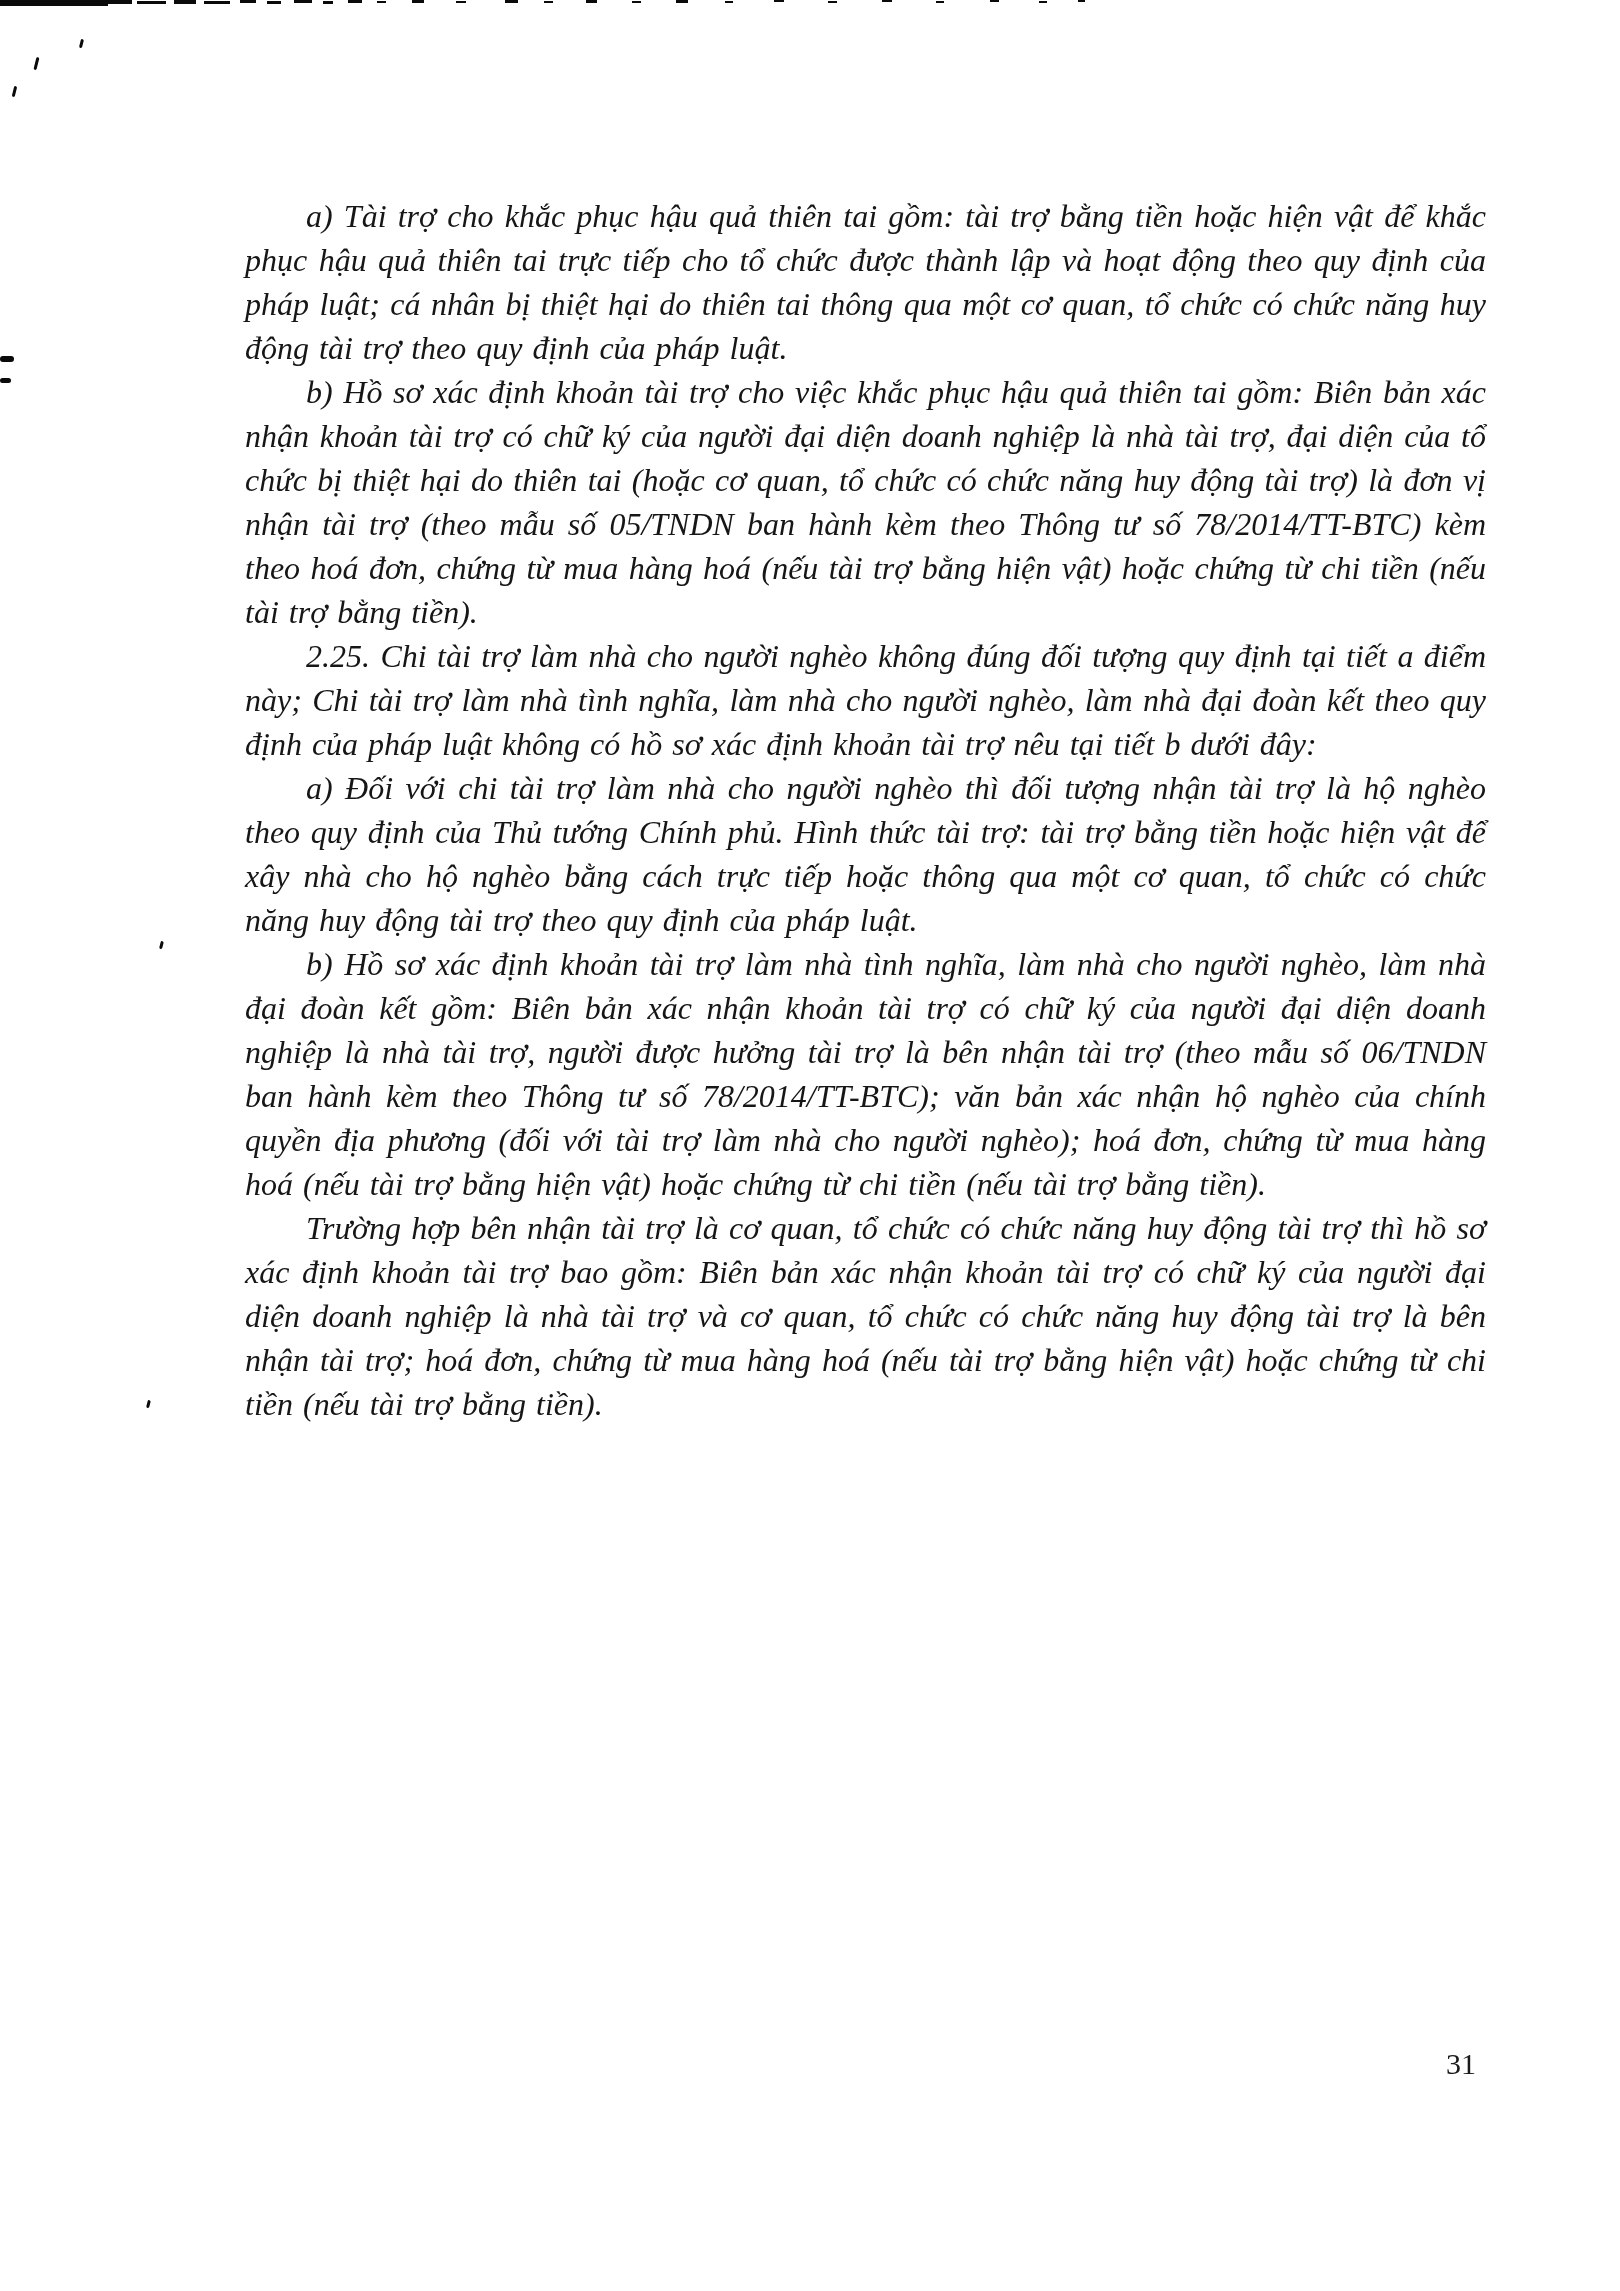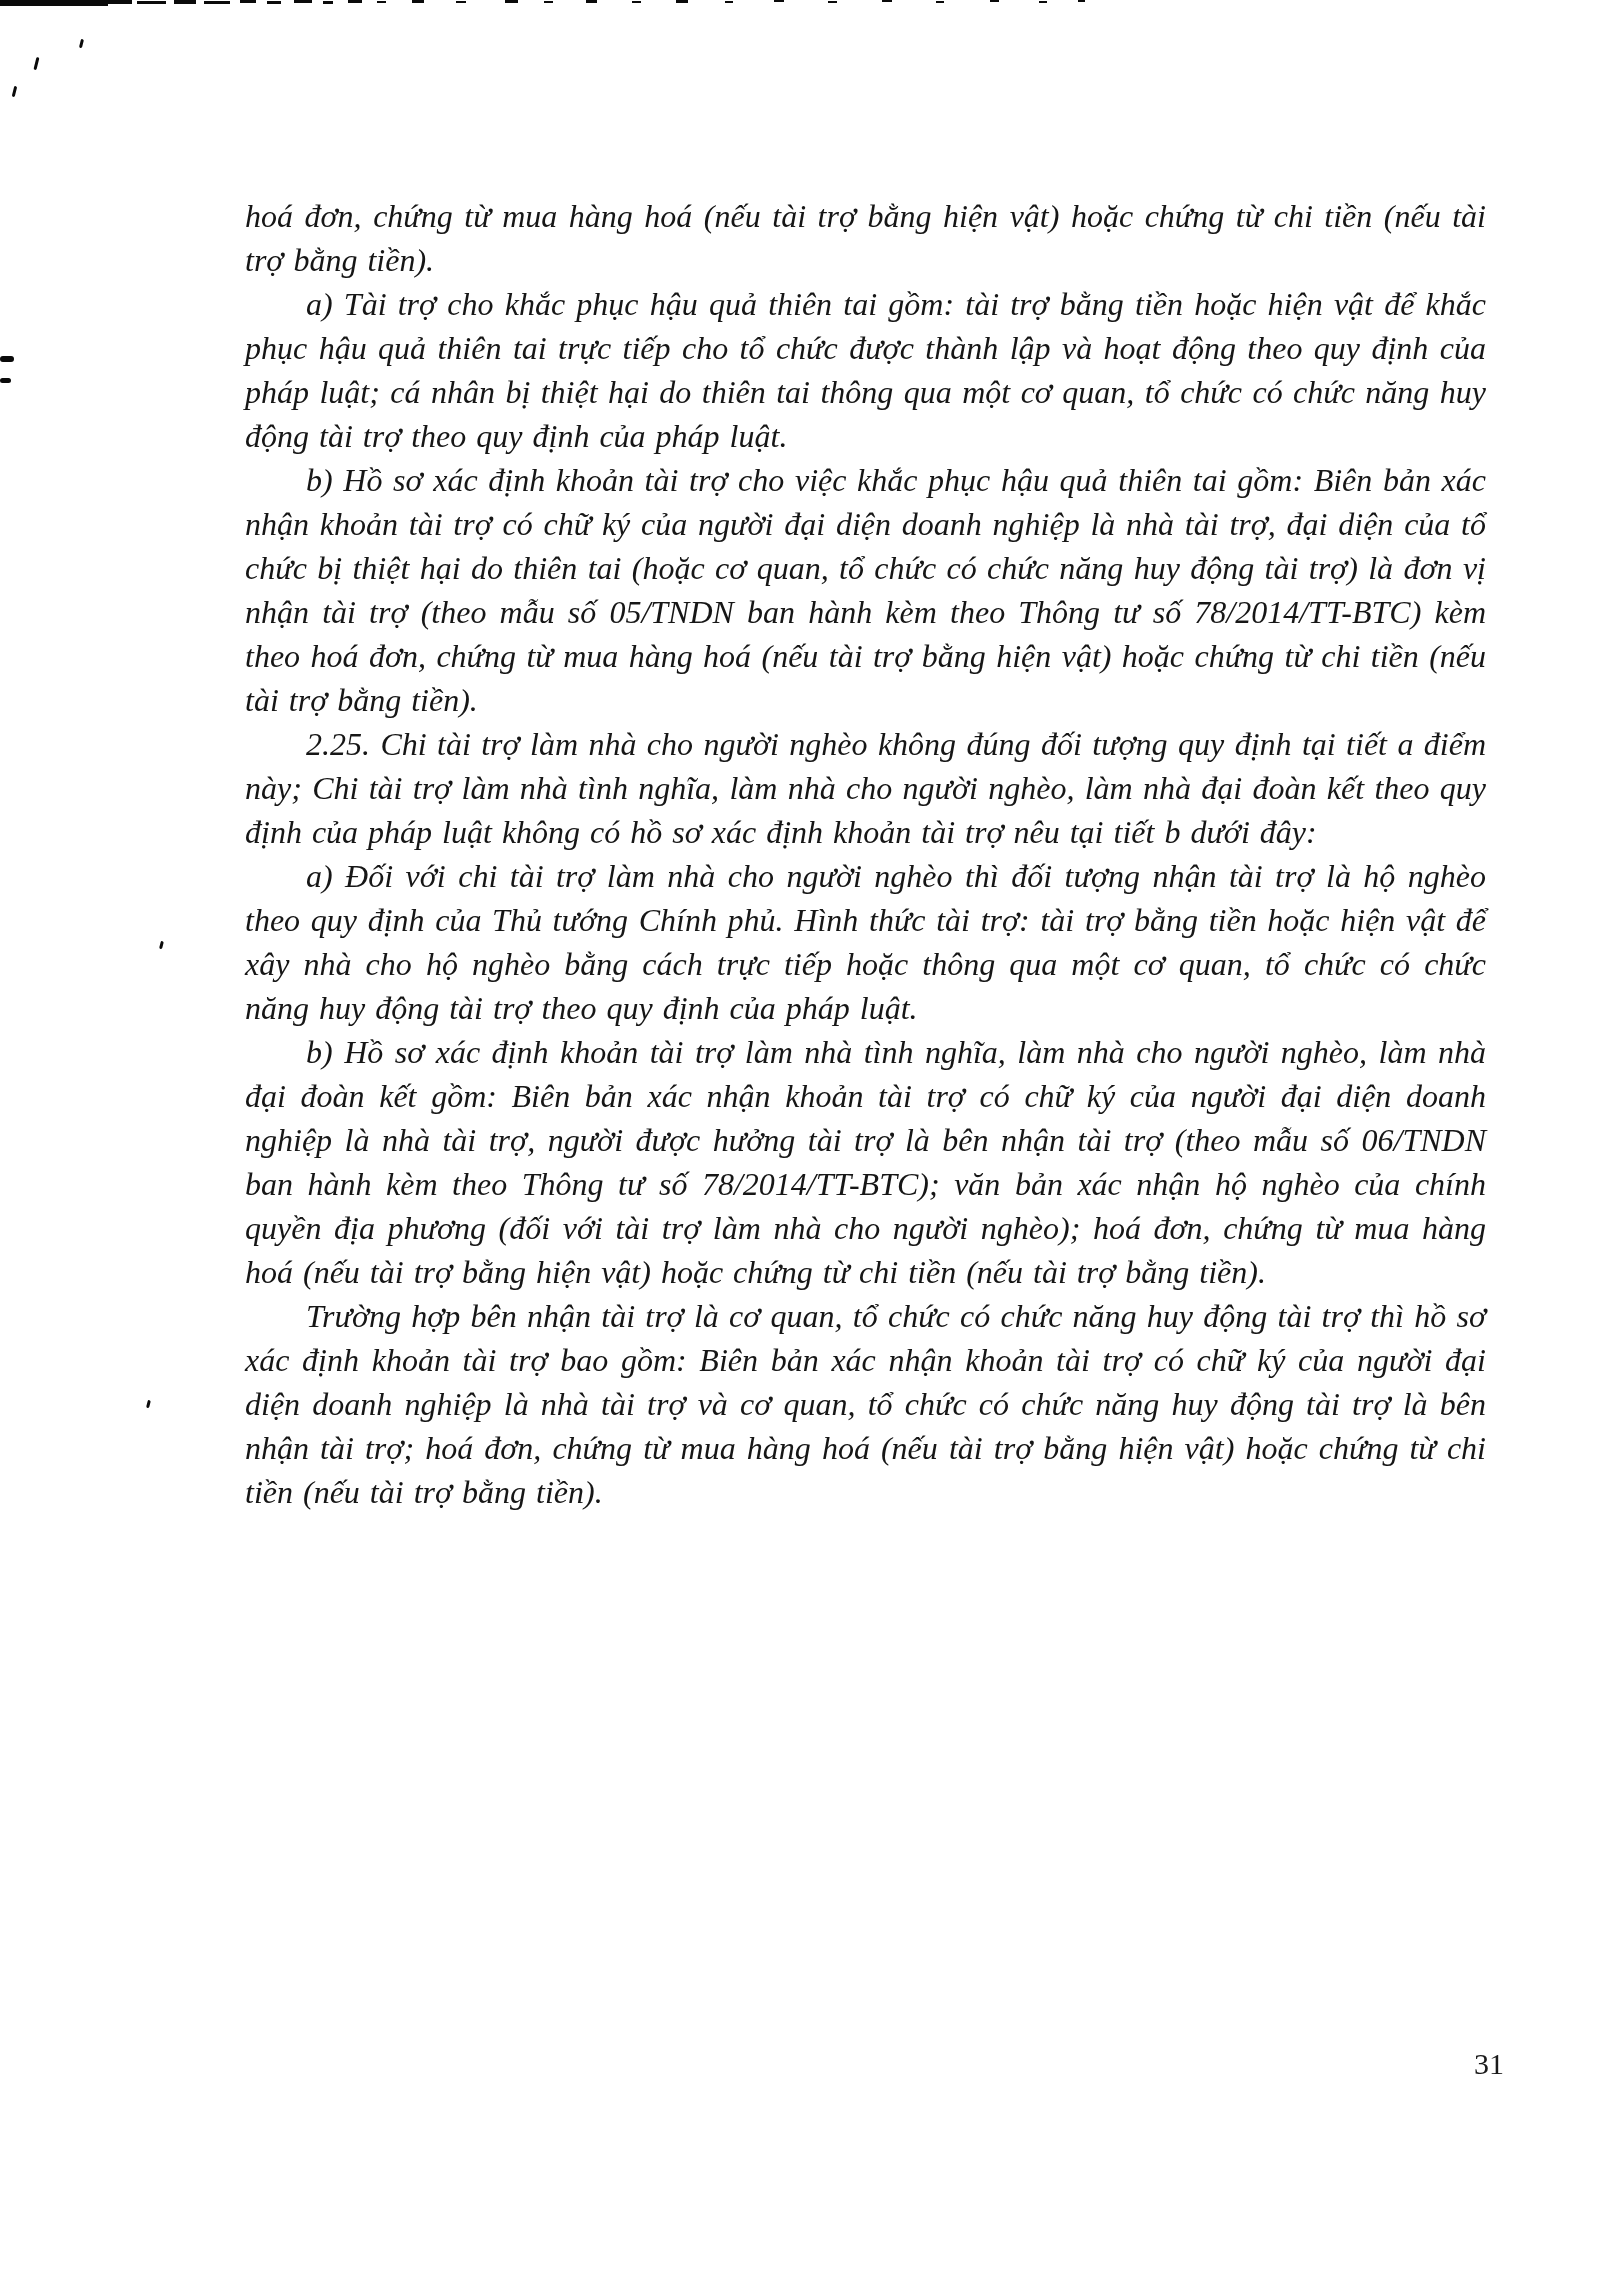--- a/index.html
+++ b/index.html
@@ -29,21 +29,21 @@
     font-size: 32px;
     line-height: 44px;
     text-align: justify;
     word-spacing: 2px;
   }
   .text-block p.indent {
     text-indent: 61px;
   }
   .page-number {
     position: absolute;
-    right: 116px;
+    right: 144px;
     top: 2047px;
     font-size: 30px;
     font-style: normal;
     color: #1a1a1a;
   }
   .artifact {
     position: absolute;
     background: #0a0a0a;
     display: block;
   }
@@ -90,21 +90,20 @@
     <i class="artifact tick" style="left:12.7px;top:86px;width:2.9px;height:10.8px"></i>
 
     <i class="artifact" style="left:0px;top:356px;width:13.7px;height:5.9px;border-radius:2.9px"></i>
     <i class="artifact" style="left:0px;top:378px;width:10.8px;height:4.9px;border-radius:2.9px"></i>
 
     <i class="artifact tick" style="left:160px;top:941px;width:2.9px;height:7.8px"></i>
     <i class="artifact tick" style="left:147px;top:1400px;width:2.9px;height:7.8px"></i>
   </div>
 
   <div class="text-block">
-    <p>hoá đơn, chứng từ mua hàng hoá (nếu tài trợ bằng hiện vật) hoặc chứng từ chi tiền (nếu tài trợ bằng tiền).</p>
     <p class="indent">a) Tài trợ cho khắc phục hậu quả thiên tai gồm: tài trợ bằng tiền hoặc hiện vật để khắc phục hậu quả thiên tai trực tiếp cho tổ chức được thành lập và hoạt động theo quy định của pháp luật; cá nhân bị thiệt hại do thiên tai thông qua một cơ quan, tổ chức có chức năng huy động tài trợ theo quy định của pháp luật.</p>
     <p class="indent">b) Hồ sơ xác định khoản tài trợ cho việc khắc phục hậu quả thiên tai gồm: Biên bản xác nhận khoản tài trợ có chữ ký của người đại diện doanh nghiệp là nhà tài trợ, đại diện của tổ chức bị thiệt hại do thiên tai (hoặc cơ quan, tổ chức có chức năng huy động tài trợ) là đơn vị nhận tài trợ (theo mẫu số 05/TNDN ban hành kèm theo Thông tư số 78/2014/TT-BTC) kèm theo hoá đơn, chứng từ mua hàng hoá (nếu tài trợ bằng hiện vật) hoặc chứng từ chi tiền (nếu tài trợ bằng tiền).</p>
     <p class="indent">2.25. Chi tài trợ làm nhà cho người nghèo không đúng đối tượng quy định tại tiết a điểm này; Chi tài trợ làm nhà tình nghĩa, làm nhà cho người nghèo, làm nhà đại đoàn kết theo quy định của pháp luật không có hồ sơ xác định khoản tài trợ nêu tại tiết b dưới đây:</p>
     <p class="indent">a) Đối với chi tài trợ làm nhà cho người nghèo thì đối tượng nhận tài trợ là hộ nghèo theo quy định của Thủ tướng Chính phủ. Hình thức tài trợ: tài trợ bằng tiền hoặc hiện vật để xây nhà cho hộ nghèo bằng cách trực tiếp hoặc thông qua một cơ quan, tổ chức có chức năng huy động tài trợ theo quy định của pháp luật.</p>
     <p class="indent">b) Hồ sơ xác định khoản tài trợ làm nhà tình nghĩa, làm nhà cho người nghèo, làm nhà đại đoàn kết gồm: Biên bản xác nhận khoản tài trợ có chữ ký của người đại diện doanh nghiệp là nhà tài trợ, người được hưởng tài trợ là bên nhận tài trợ (theo mẫu số 06/TNDN ban hành kèm theo Thông tư số 78/2014/TT-BTC); văn bản xác nhận hộ nghèo của chính quyền địa phương (đối với tài trợ làm nhà cho người nghèo); hoá đơn, chứng từ mua hàng hoá (nếu tài trợ bằng hiện vật) hoặc chứng từ chi tiền (nếu tài trợ bằng tiền).</p>
     <p class="indent">Trường hợp bên nhận tài trợ là cơ quan, tổ chức có chức năng huy động tài trợ thì hồ sơ xác định khoản tài trợ bao gồm: Biên bản xác nhận khoản tài trợ có chữ ký của người đại diện doanh nghiệp là nhà tài trợ và cơ quan, tổ chức có chức năng huy động tài trợ là bên nhận tài trợ; hoá đơn, chứng từ mua hàng hoá (nếu tài trợ bằng hiện vật) hoặc chứng từ chi tiền (nếu tài trợ bằng tiền).</p>
   </div>
 
   <div class="page-number">31</div>
 

